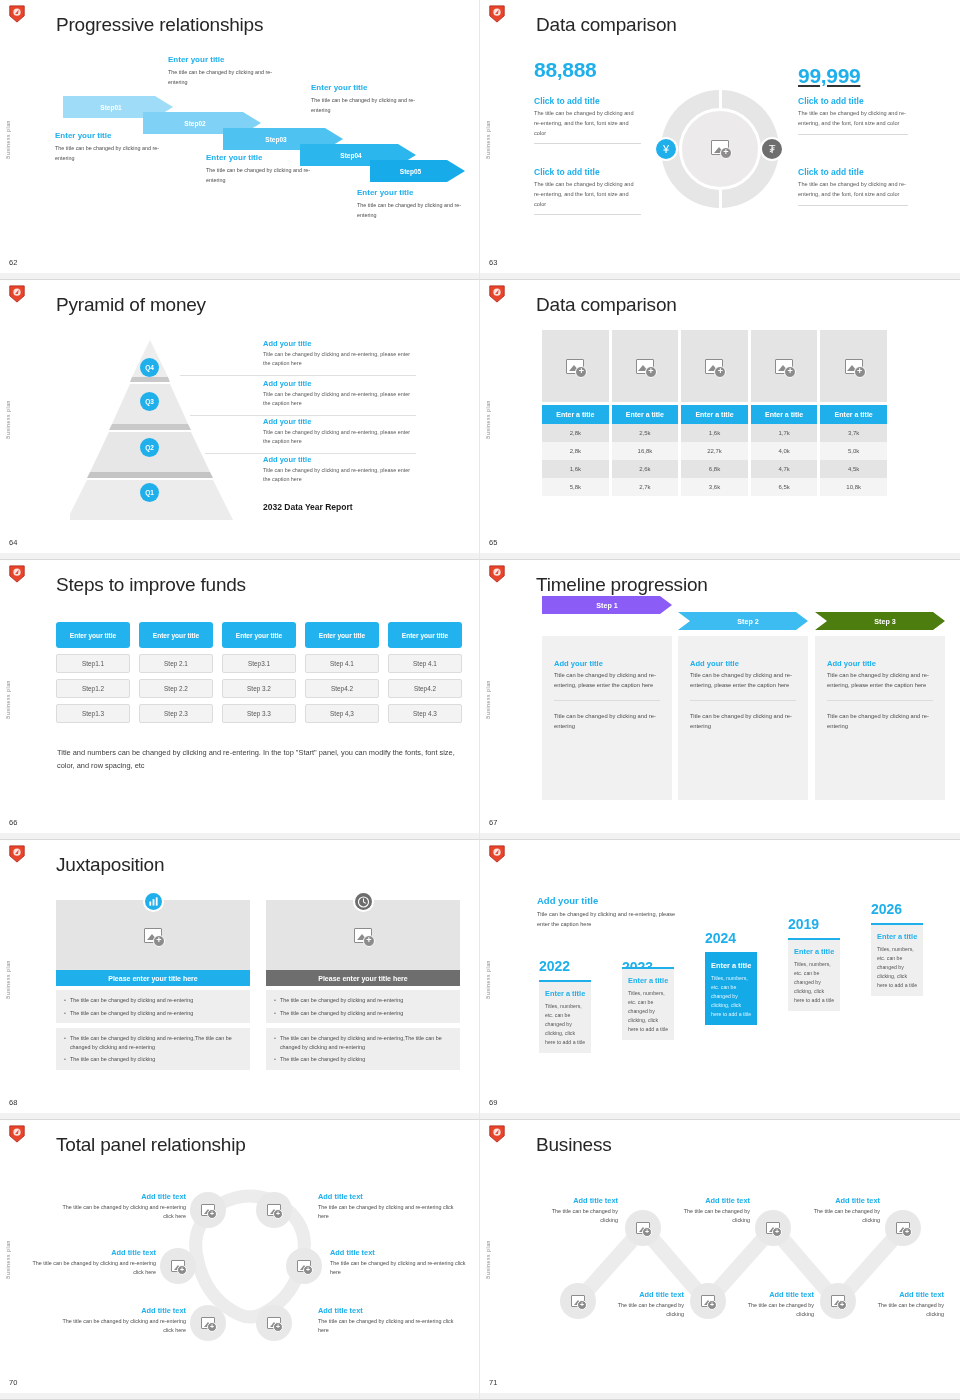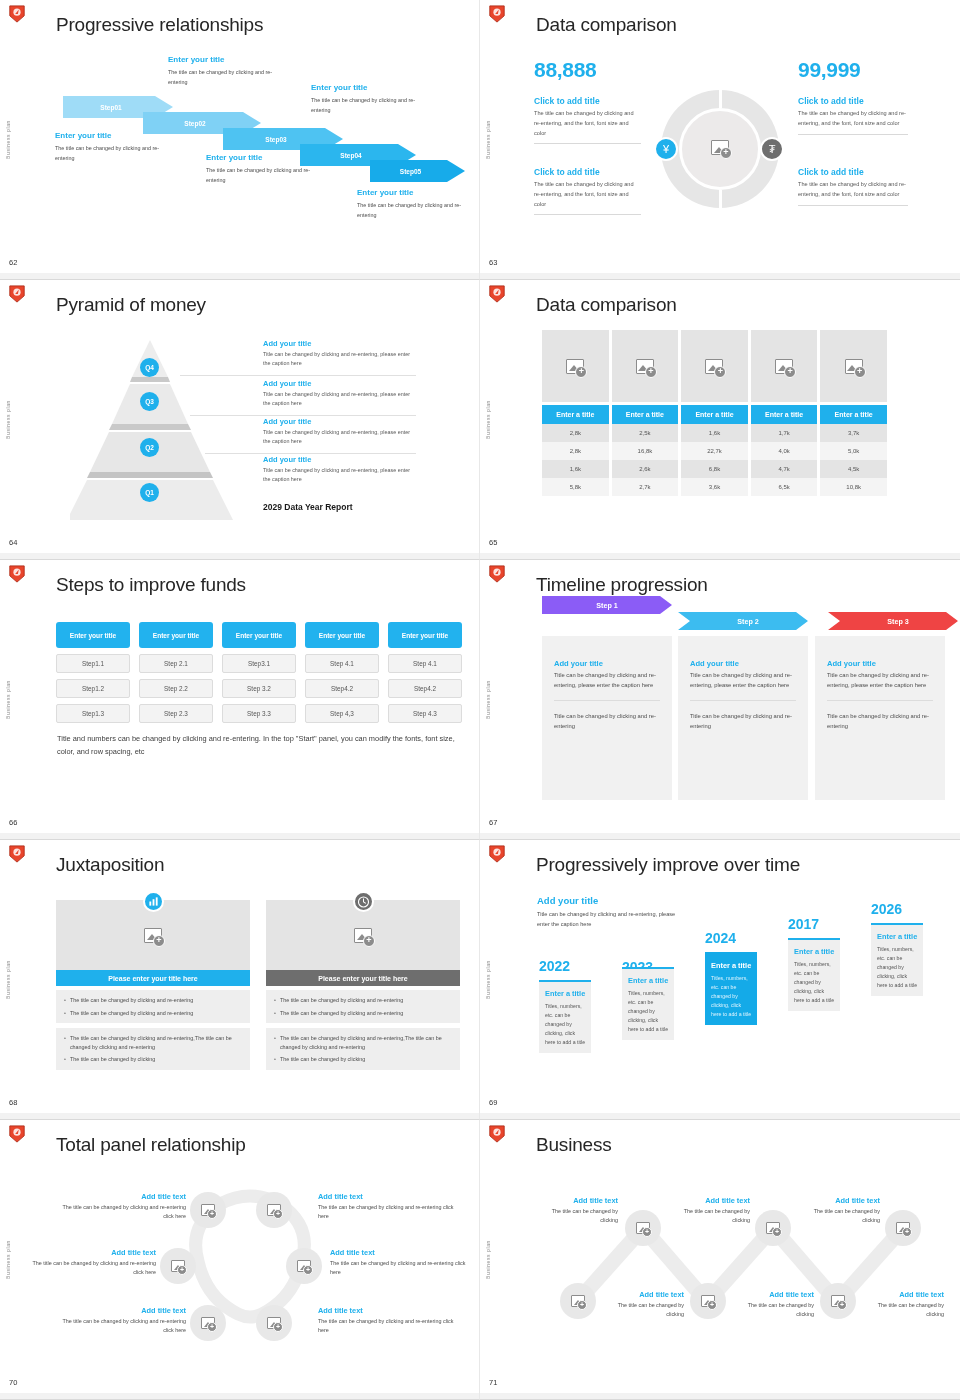--- a/index.html
+++ b/index.html
@@ -118,21 +118,21 @@
   .t-cell{flex:1;height:18px;font-size:6px;color:#555;display:flex;align-items:center;justify-content:center;}
   .t-row.odd .t-cell{background:#e4e4e4;}
   .t-row.even .t-cell{background:#f4f4f4;}
 
   
   .sw-col{position:absolute;width:74px;}
   .sw-head{height:26px;background:#22b2ee;border-radius:3px;color:#fff;font-size:6.6px;font-weight:bold;
            display:flex;align-items:center;justify-content:center;}
   .sw-cell{height:19px;margin-top:6px;background:#f3f3f3;border:1px solid #dcdcdc;border-radius:2px;
            font-size:6.4px;color:#555;display:flex;align-items:center;justify-content:center;}
-  .sw-note{position:absolute;left:57px;top:172px;width:400px;font-size:7.4px;color:#3d3d3d;line-height:1.8;}
+  .sw-note{position:absolute;left:57px;top:186px;width:400px;font-size:7.4px;color:#3d3d3d;line-height:1.8;}
 
   
   .tp-chev{
     position:absolute;height:18px;color:#fff;font-size:7.2px;font-weight:bold;
     display:flex;align-items:center;justify-content:center;
     clip-path: polygon(0 0, calc(100% - 12px) 0, 100% 50%, calc(100% - 12px) 100%, 0 100%, 12px 50%);
     padding-left:10px;
   }
   .tp-chev.first{ clip-path: polygon(0 0, calc(100% - 12px) 0, 100% 50%, calc(100% - 12px) 100%, 0 100%); padding-left:0;}
   .tp-card{position:absolute;background:#f1f1f1;}
@@ -251,21 +251,21 @@
         <div class="sub-h">Click to add title</div>
         <div class="sub-p" style="margin-top:3px;">The title can be changed by clicking and re-entering, and the font, font size and color</div>
         <div class="rule" style="margin-top:5px;"></div>
       </div>
       <div style="position:absolute;left:54px;top:167px;width:107px;">
         <div class="sub-h">Click to add title</div>
         <div class="sub-p" style="margin-top:3px;">The title can be changed by clicking and re-entering, and the font, font size and color</div>
         <div class="rule" style="margin-top:5px;"></div>
       </div>
 
-      <div style="position:absolute;left:318px;top:58px;width:110px;">
+      <div style="position:absolute;left:318px;top:64px;width:110px;text-decoration:underline;">
         <div class="kpi">99,999</div>
       </div>
       <div style="position:absolute;left:318px;top:96px;width:110px;">
         <div class="sub-h">Click to add title</div>
         <div class="sub-p" style="margin-top:3px;">The title can be changed by clicking and re-entering, and the font, font size and color</div>
         <div class="rule" style="margin-top:5px;"></div>
       </div>
       <div style="position:absolute;left:318px;top:167px;width:110px;">
         <div class="sub-h">Click to add title</div>
         <div class="sub-p" style="margin-top:3px;">The title can be changed by clicking and re-entering, and the font, font size and color</div>
@@ -312,21 +312,21 @@
         <div class="pyr-p" style="margin-top:2px;">Title can be changed by clicking and re-entering, please enter the caption here</div>
       </div>
       <div style="position:absolute;left:263px;top:137px;width:155px;">
         <div class="pyr-h">Add your title</div>
         <div class="pyr-p" style="margin-top:2px;">Title can be changed by clicking and re-entering, please enter the caption here</div>
       </div>
       <div style="position:absolute;left:263px;top:175px;width:155px;">
         <div class="pyr-h">Add your title</div>
         <div class="pyr-p" style="margin-top:2px;">Title can be changed by clicking and re-entering, please enter the caption here</div>
       </div>
-      <div style="position:absolute;left:263px;top:222px;font-size:8.5px;font-weight:bold;color:#1a1a1a;">2029 Data Year Report</div>
+      <div style="position:absolute;left:263px;top:222px;font-size:8.5px;font-weight:bold;color:#1a1a1a;">2032 Data Year Report</div>
     </div>
   </div>
 
   <div class="slide">
     <svg class="logo" viewBox="0 0 20 22">
       <path d="M2 2 H18 V13 L10 20 L2 13 Z" fill="#e8452c" stroke="#b02d18" stroke-width="1"></path>
       <circle cx="10" cy="9" r="4" fill="#fff" opacity=".85"></circle>
       <path d="M8 11 L12 6 L11 11 Z" fill="#e8452c"></path>
     </svg>
     <div class="sidelabel">Business plan</div>
@@ -445,21 +445,21 @@
     <div class="title">Timeline progression</div>
     <div class="pagenum">67</div>
 
     <div class="stage">
       <div class="tp-chev first" style="left:62px;top:36px;width:130px;background:#8b5cf6;">
         <span>Step 1</span>
         </div>
       <div class="tp-chev" style="left:198px;top:52px;width:130px;background:#3cbcf0;">
         <span>Step 2</span>
         </div>
-      <div class="tp-chev" style="left:348px;top:52px;width:130px;background:#ef4444;">
+      <div class="tp-chev" style="left:335px;top:52px;width:130px;background:#4d7c0f;">
         <span>Step 3</span>
         </div>
 
       <div class="tp-card" style="left:62px;top:76px;width:130px;height:164px;">
         <div style="padding:23px 12px 0 12px;">
           <div class="tp-h">Add your title</div>
           <div class="tp-p" style="margin-top:2px;">Title can be changed by clicking and re-entering, please enter the caption here</div>
           <div class="rule" style="margin:10px 0 10px 0;background:#dcdcdc;"></div>
           <div class="tp-p">Title can be changed by clicking and re-entering</div>
         </div>
@@ -560,21 +560,20 @@
     </div>
   </div>
 
   <div class="slide">
     <svg class="logo" viewBox="0 0 20 22">
       <path d="M2 2 H18 V13 L10 20 L2 13 Z" fill="#e8452c" stroke="#b02d18" stroke-width="1"></path>
       <circle cx="10" cy="9" r="4" fill="#fff" opacity=".85"></circle>
       <path d="M8 11 L12 6 L11 11 Z" fill="#e8452c"></path>
     </svg>
     <div class="sidelabel">Business plan</div>
-    <div class="title">Progressively improve over time</div>
     <div class="pagenum">69</div>
 
     <div class="stage">
       <div style="position:absolute;left:57px;top:55px;width:145px;">
         <div style="font-size:9.5px;font-weight:bold;color:#1fb0ec;">Add your title</div>
         <div style="font-size:5.6px;color:#4d4d4d;line-height:1.8;margin-top:3px;">Title can be changed by clicking and re-entering, please enter the caption here</div>
       </div>
 
       <div class="yr-year" style="left:59px;top:118px;">2022</div>
       <div class="yr-card" style="left:59px;top:140px;">
@@ -587,21 +586,21 @@
         <div class="yr-h">Enter a title</div>
         <div class="yr-p">Titles, numbers, etc. can be changed by clicking, click here to add a title</div>
       </div>
 
       <div class="yr-year" style="left:225px;top:90px;">2024</div>
       <div class="yr-card active" style="left:225px;top:112px;">
         <div class="yr-h">Enter a title</div>
         <div class="yr-p">Titles, numbers, etc. can be changed by clicking, click here to add a title</div>
       </div>
 
-      <div class="yr-year" style="left:308px;top:76px;">2017</div>
+      <div class="yr-year" style="left:308px;top:76px;">2019</div>
       <div class="yr-card" style="left:308px;top:98px;">
         <div class="yr-h">Enter a title</div>
         <div class="yr-p">Titles, numbers, etc. can be changed by clicking, click here to add a title</div>
       </div>
 
       <div class="yr-year" style="left:391px;top:61px;">2026</div>
       <div class="yr-card" style="left:391px;top:83px;">
         <div class="yr-h">Enter a title</div>
         <div class="yr-p">Titles, numbers, etc. can be changed by clicking, click here to add a title</div>
       </div>

